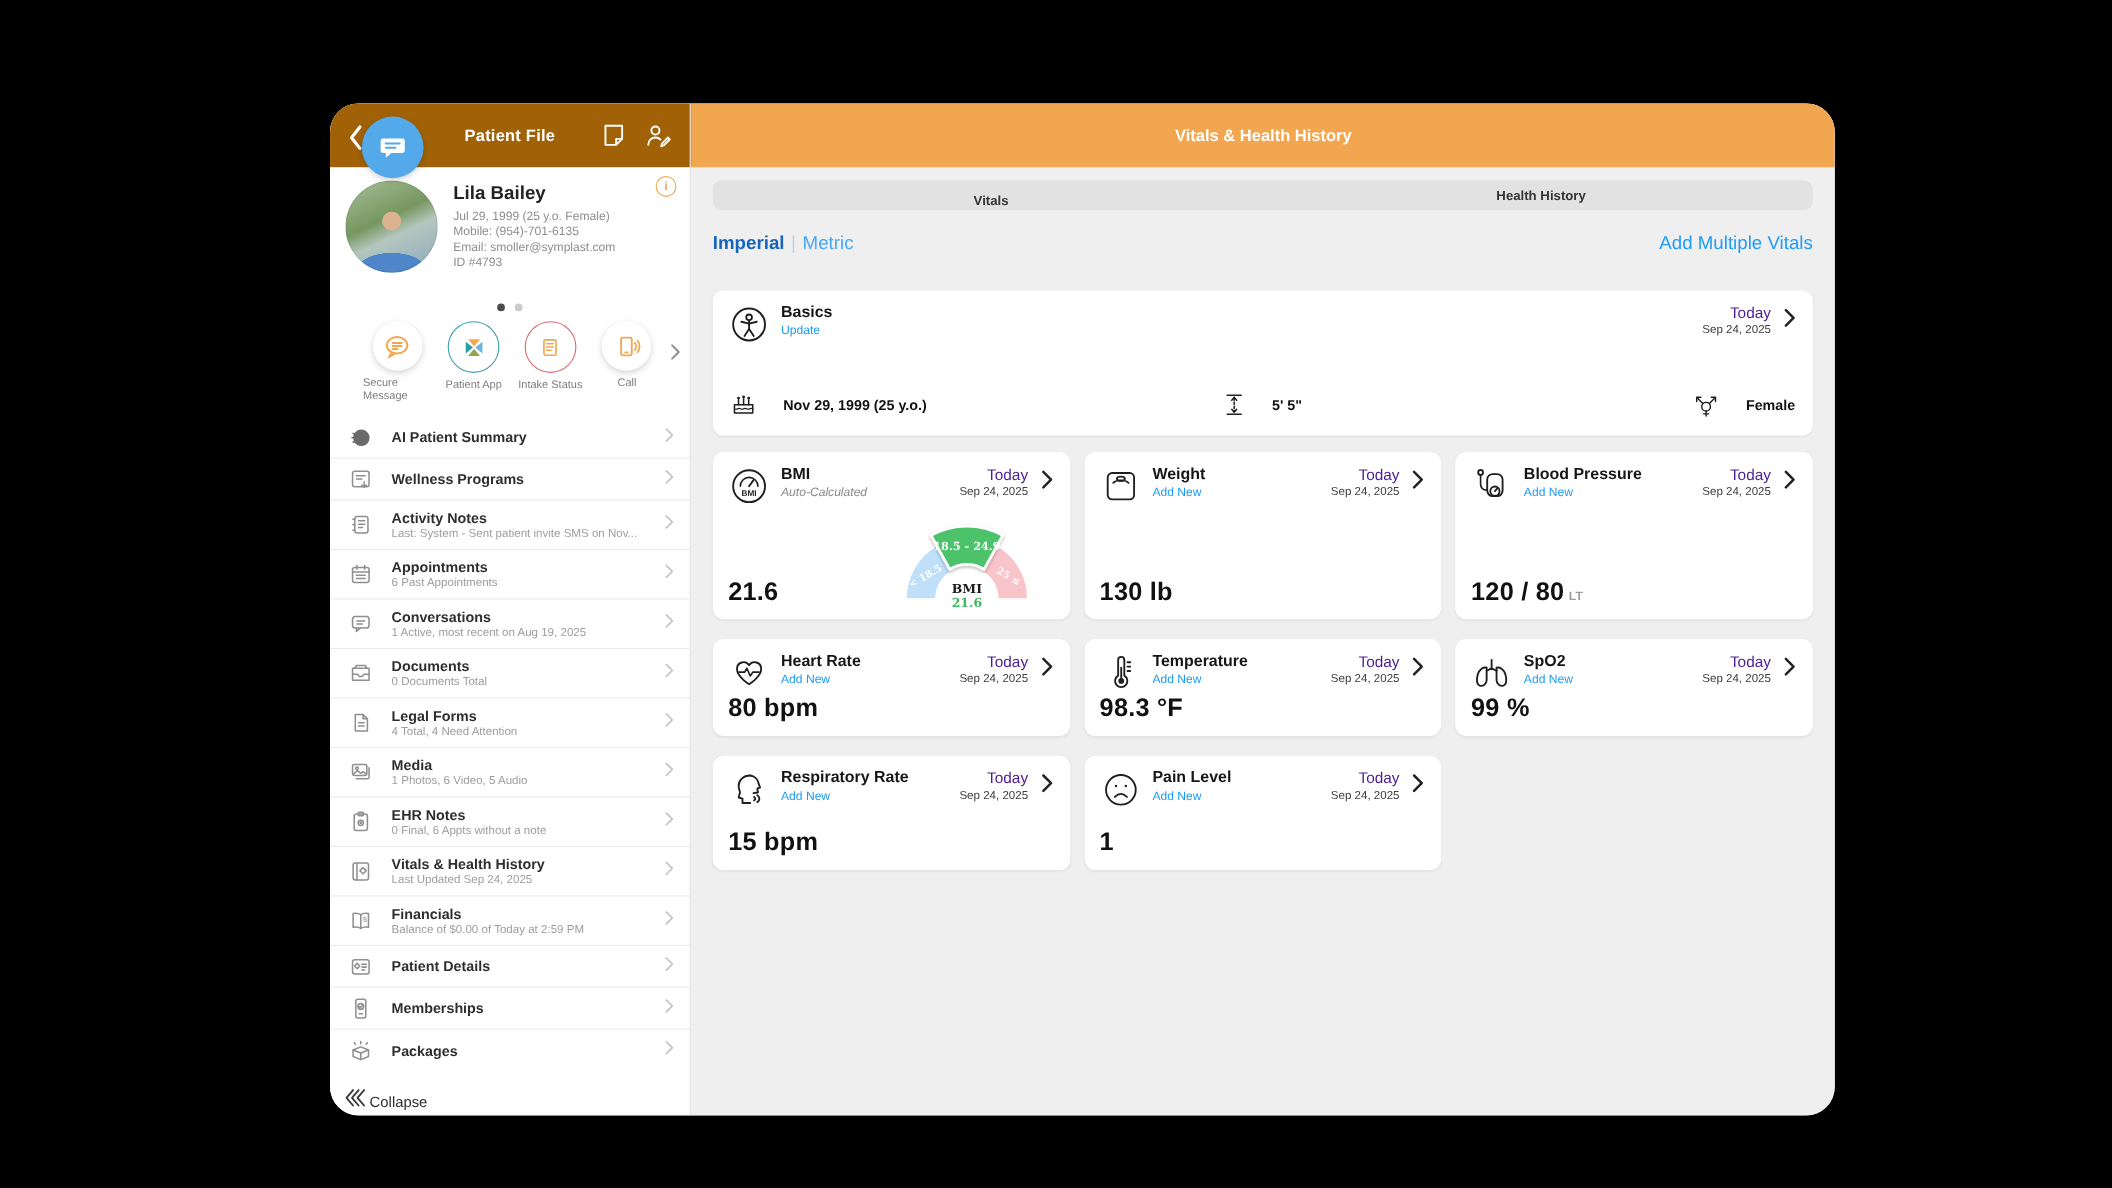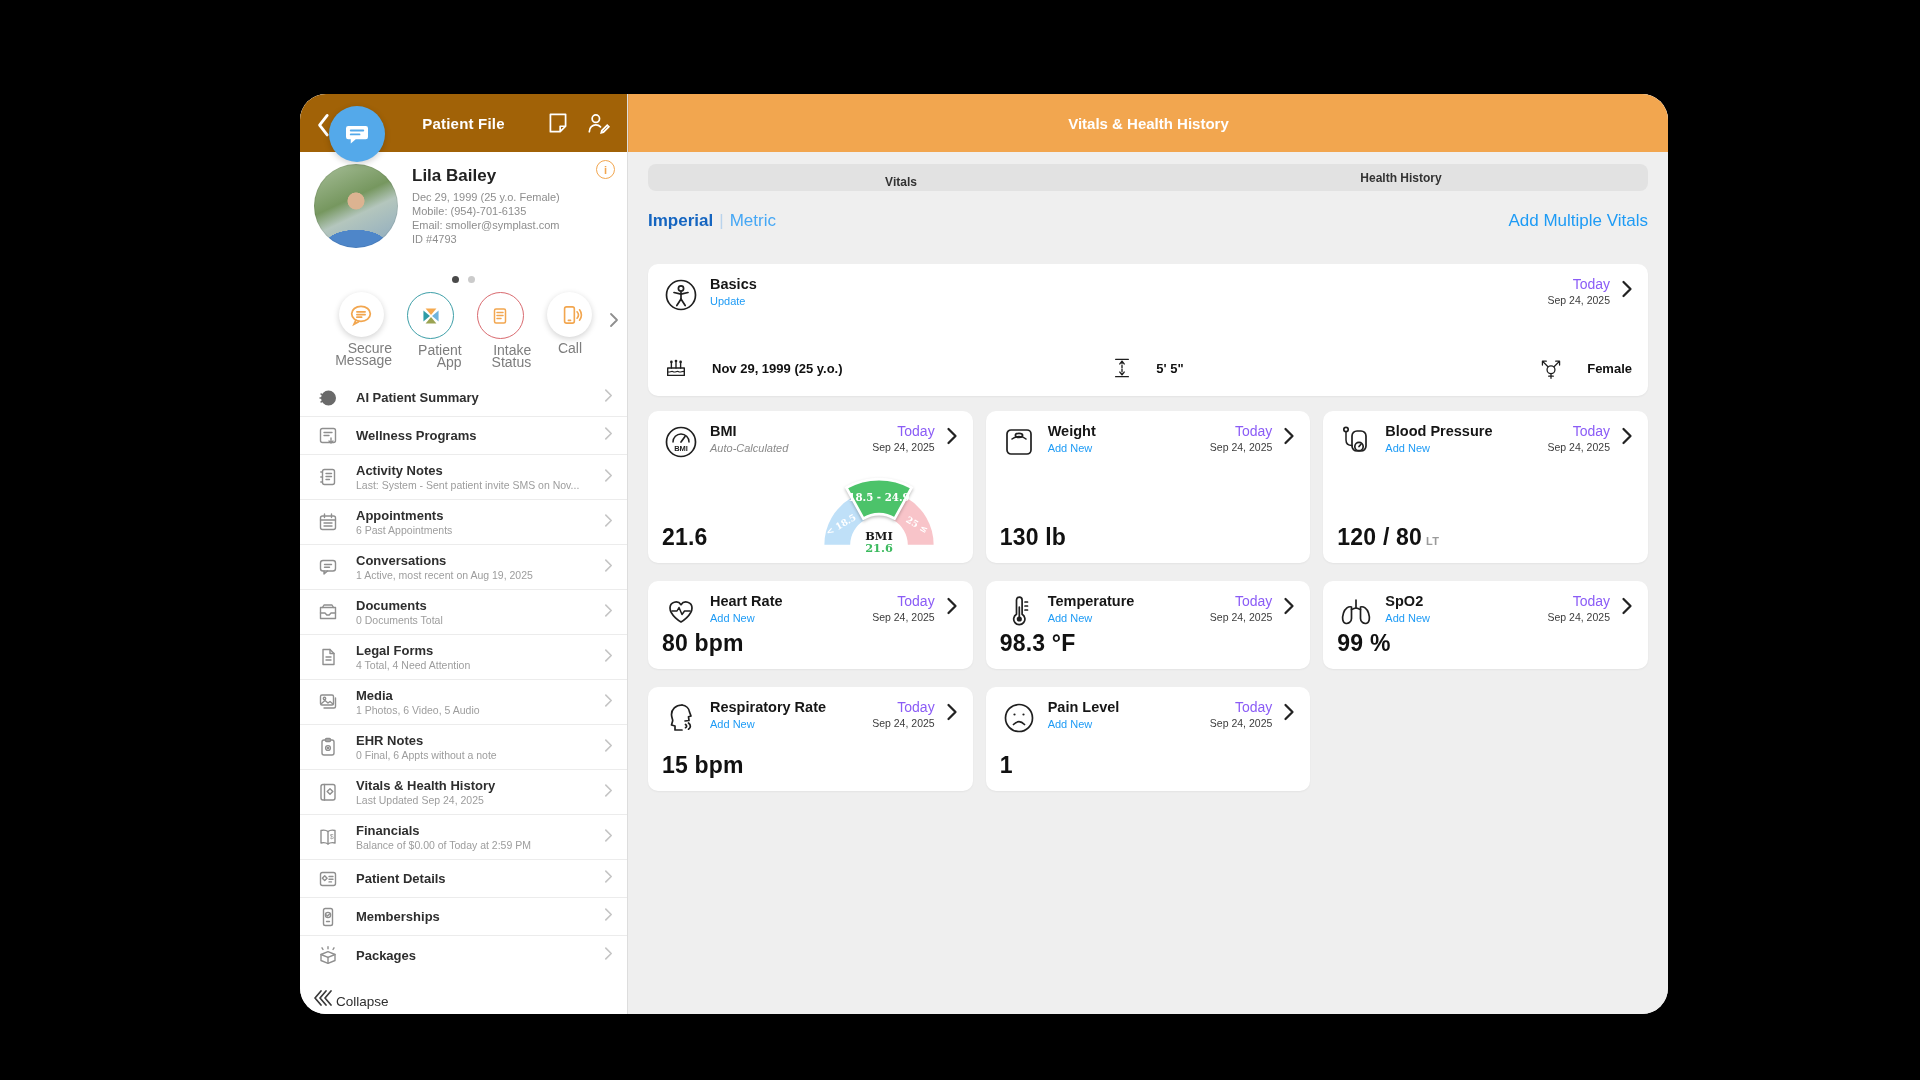--- a/index.html
+++ b/index.html
@@ -26,21 +26,21 @@
   .p-lines{position:absolute;left:112px;top:38px;font-size:11px;color:#8e8e8e;line-height:14px}
   .info-badge{position:absolute;right:12px;top:8px;width:17px;height:17px;border:1.5px solid #F2A64F;border-radius:50%;
               color:#F2A64F;font-size:11px;font-weight:700;display:flex;align-items:center;justify-content:center}
   .dots{display:flex;justify-content:center;gap:9px;height:10px;align-items:center}
   .dot{width:7px;height:7px;border-radius:50%}
   .actions{display:flex;justify-content:space-between;padding:8px 26px 0 30px;position:relative;height:95px;box-sizing:border-box}
   .action{display:flex;flex-direction:column;align-items:center;width:62px;cursor:pointer}
   .a-circle{width:45px;height:45px;border-radius:50%;background:#fff;display:flex;align-items:center;justify-content:center;
             box-shadow:0 2px 6px rgba(0,0,0,.18)}
   .a-ring{box-shadow:none;border:1.6px solid}
-  .a-label{margin-top:6px;font-size:14px;color:#7d7d7d;text-align:right;line-height:11.5px}
+  .a-label{margin-top:6px;font-size:10px;color:#7d7d7d;text-align:left;line-height:11.5px}
   .actions-chev{position:absolute;right:8px;top:28px}
   .menu{padding:0 0 0 0}
   .menu-item{display:flex;align-items:center;padding:0 14px 0 16px;border-bottom:1px solid #ececec;cursor:pointer;box-sizing:border-box}
   .menu-item.one{height:38px}.menu-item.two{height:45px}
   .mi{width:24px;height:24px;margin-right:16px;flex:none}
   .mi svg{width:24px;height:24px;stroke:#8f8f8f;fill:none;stroke-width:1.4;stroke-linecap:round;stroke-linejoin:round}
   .m-text{flex:1;min-width:0}
   .m-title{font-size:13px;font-weight:600;color:#2e2e2e}
   .m-sub{font-size:10.5px;color:#9d9d9d;white-space:nowrap;overflow:hidden;text-overflow:ellipsis;margin-top:1px}
   .m-chev{flex:none;margin-left:6px}
@@ -63,21 +63,21 @@
   .card{background:#fff;border-radius:10px;box-shadow:0 1px 2px rgba(0,0,0,.05);position:relative;box-sizing:border-box}
   .basics-card{margin-top:33px;height:132px}
   .card-head{display:flex;align-items:flex-start;padding:12px 14px 0 14px}
   .ci{width:38px;height:38px;margin-right:10px;flex:none}
   .ci svg{width:38px;height:38px;stroke:#1f1f1f;fill:none;stroke-width:1.7;stroke-linecap:round;stroke-linejoin:round}
   .c-title{font-size:14.5px;font-weight:700;color:#161616;line-height:17px}
   .c-link{font-size:11px;color:#1E9BF5;margin-top:2px;cursor:pointer}
   .c-link.muted{color:#8a8a8a;font-style:italic;cursor:default}
   .c-right{margin-left:auto;text-align:right;display:flex;align-items:center}
   .c-dates{text-align:right;margin-right:10px}
-  .c-today{font-size:14px;color:#8b5cf6}
+  .c-today{font-size:14px;color:#4c1d95}
   .c-date{font-size:10.5px;color:#3c3c3c;margin-top:2px}
   .c-chev{flex:none}
   .basics-row{position:absolute;left:16px;right:16px;bottom:16px;display:flex;align-items:center}
   .b-item{display:flex;align-items:center;gap:24px;font-size:13px;font-weight:700;color:#111}
   .b-item svg{stroke:#1f1f1f;fill:none;stroke-width:1.5;stroke-linecap:round;stroke-linejoin:round}
   .b-mid{position:absolute;left:0;right:0;display:flex;justify-content:center}
   .b-right{margin-left:auto}
   .grid{margin-top:15px;display:grid;grid-template-columns:1fr 1fr 1fr;grid-template-rows:152px 88px 104px;gap:18px 13px}
   .c-value{position:absolute;left:14px;bottom:12px;font-size:23px;font-weight:700;color:#111;letter-spacing:.2px}
   .c-suffix{font-size:11px;font-weight:700;color:#9a9a9a;margin-left:4px}
@@ -115,21 +115,21 @@
           <path d="M5 5.5h14a1.8 1.8 0 0 1 1.8 1.8v7a1.8 1.8 0 0 1-1.8 1.8h-8l-4 3.4v-3.4H5a1.8 1.8 0 0 1-1.8-1.8v-7A1.8 1.8 0 0 1 5 5.5z" fill="#fff"></path>
           <line x1="7" y1="9.2" x2="17" y2="9.2" stroke="#54A9EA" stroke-width="1.5" stroke-linecap="round"></line>
           <line x1="7" y1="12.3" x2="14" y2="12.3" stroke="#54A9EA" stroke-width="1.5" stroke-linecap="round"></line>
         </svg>
     </div>
 
     <div class="patient">
       <div class="avatar"></div>
       <div class="p-name">Lila Bailey</div>
       <div class="p-lines">
-        <div>Dec 29, 1999 (25 y.o. Female)</div>
+        <div>Jul 29, 1999 (25 y.o. Female)</div>
         <div>Mobile: (954)-701-6135</div>
         <div>Email: smoller@symplast.com</div>
         <div>ID #4793</div>
       </div>
       <div class="info-badge">i</div>
     </div>
 
     <div class="dots">
       <div class="dot" style="background:#4a4a4a"></div>
       <div class="dot" style="background:#cbcbcb"></div>

